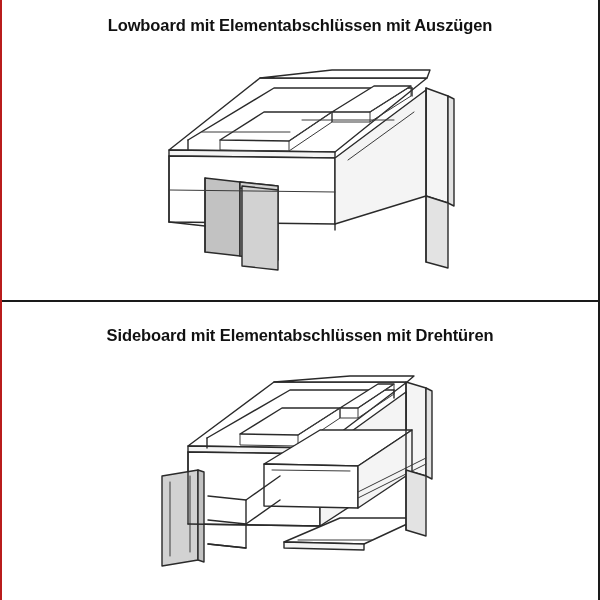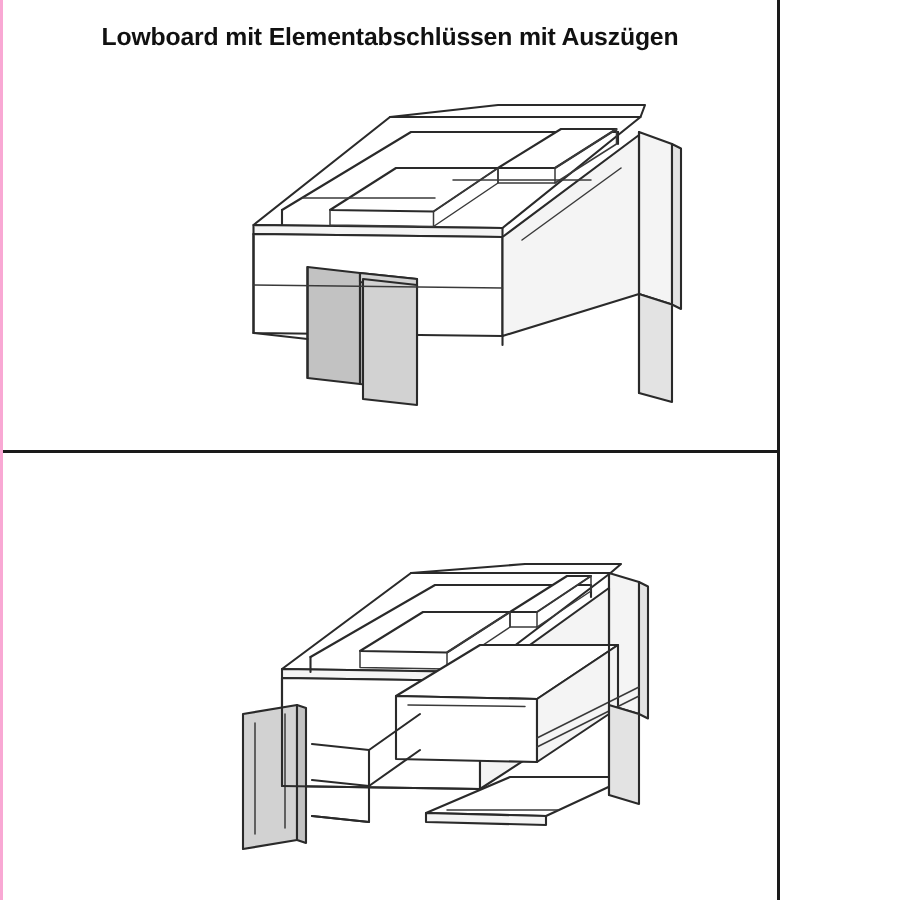--- a/index.html
+++ b/index.html
@@ -8,24 +8,24 @@
   }
   body {
     width: 600px;
     height: 600px;
     background: #ffffff;
     font-family: "Liberation Sans", sans-serif;
     overflow: hidden;
   }
   .page {
     position: relative;
-    width: 520px;
+    width: 600px;
     height: 600px;
     box-sizing: border-box;
-    border-left: 2px solid #f9a8d4;
+    border-left: 2px solid #b91c1c;
     border-right: 2px solid #1a1a1a;
     background: #ffffff;
   }
   .panel {
     position: relative;
     width: 100%;
     box-sizing: border-box;
   }
   .panel-top {
     height: 300px;
@@ -172,20 +172,21 @@
 
         <polyline class="ln" points="167,222 203,226"></polyline>
         <polyline class="ln" points="333,224 333,230"></polyline>
       </svg>
     </div>
   </div>
 
   <div class="divider"></div>
 
   <div class="panel panel-bottom">
+    <div class="caption">Sideboard mit Elementabschlüssen mit Drehtüren</div>
 
     <div class="art">
       <svg width="600" height="300" viewBox="0 0 600 300" aria-hidden="true">
 
         <polygon class="face-light" points="404,82 424,88 424,176 404,170"></polygon>
         <polygon class="face-mid" points="424,88 430,91 430,179 424,176"></polygon>
 
         <polygon class="face-white" points="186,146 272,82 405,82 318,148"></polygon>
         <polygon class="face-light" points="186,146 318,148 318,154 186,152"></polygon>
 

